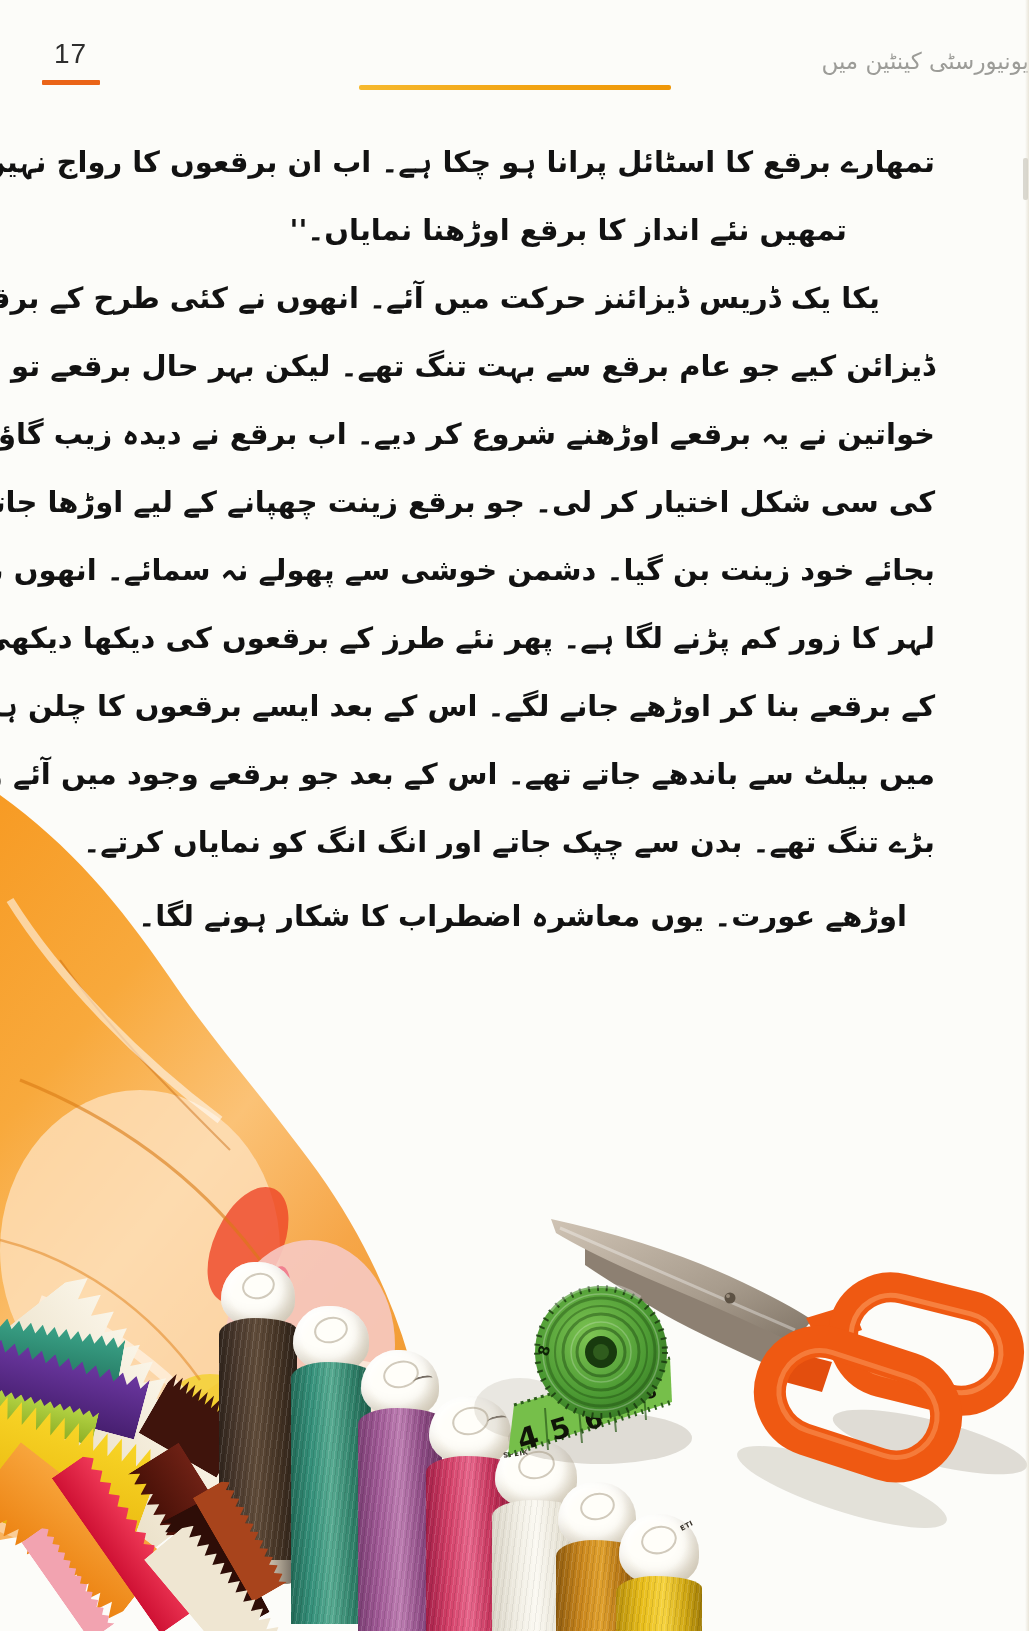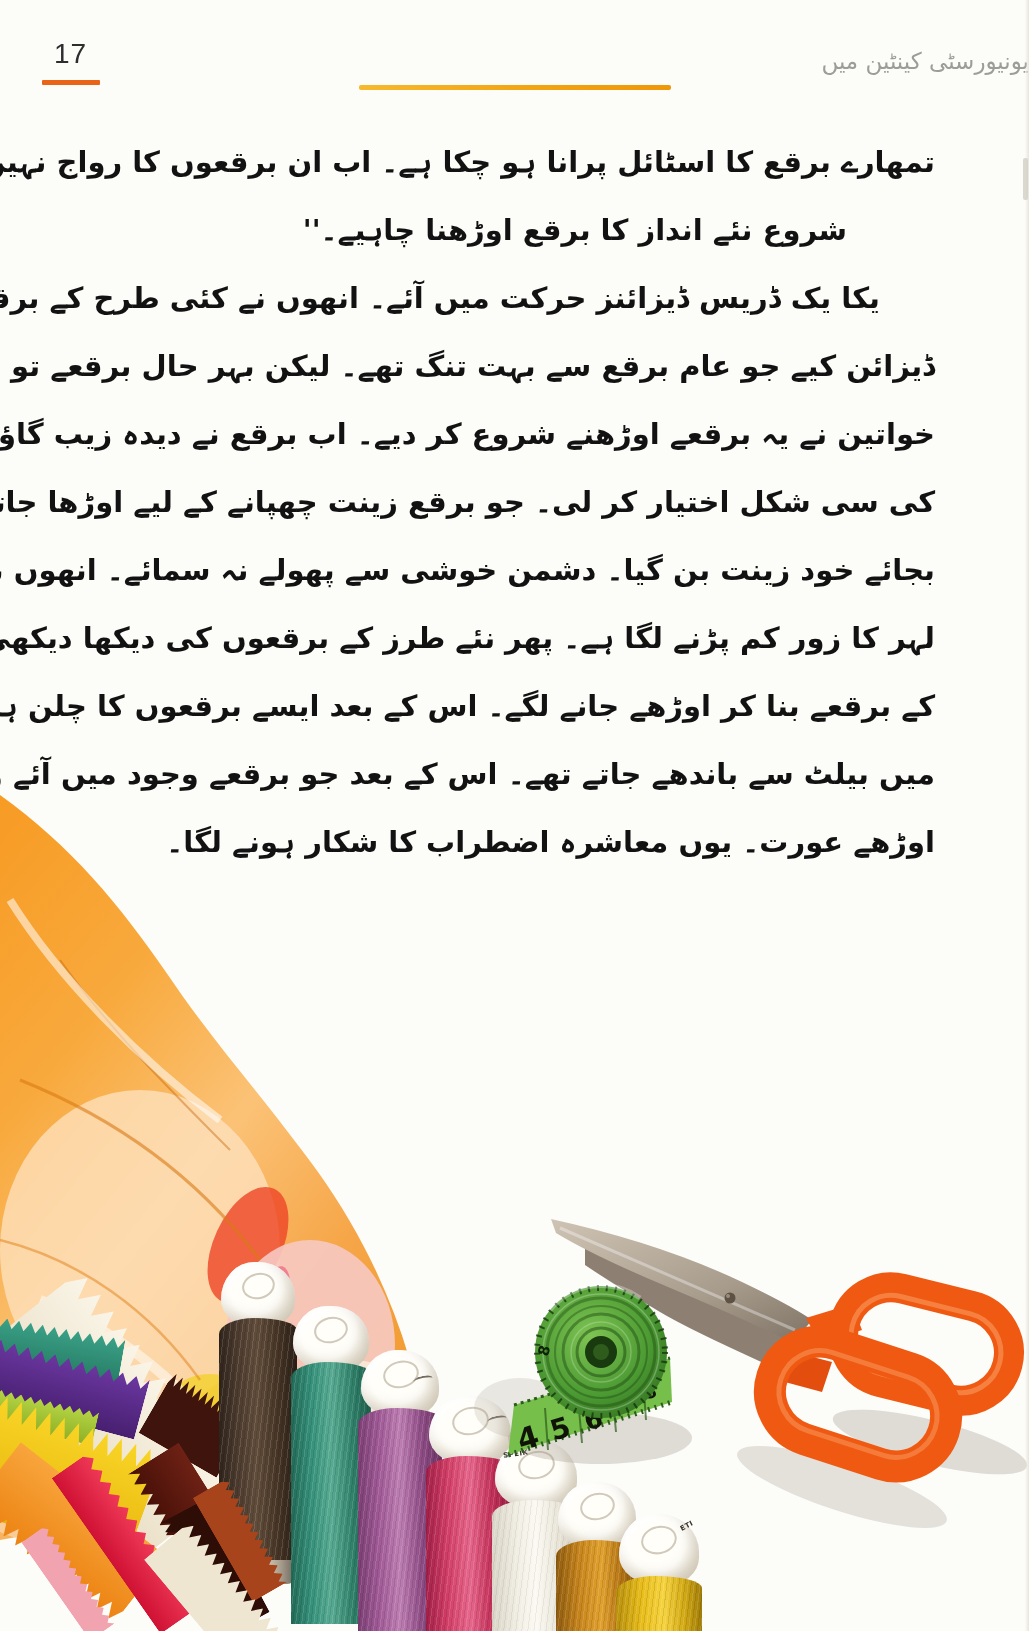--- a/index.html
+++ b/index.html
@@ -206,28 +206,29 @@
       <circle cx="601" cy="1352" r="24" fill="none" stroke="rgba(20,60,10,0.45)" stroke-width="3"></circle>
       <circle cx="601" cy="1352" r="16" fill="#183a0e"></circle>
       <circle cx="601" cy="1352" r="8" fill="#2f5c1d"></circle>
       <path d="M550,1310 A66 66 0 0 1 640,1298" stroke="rgba(255,255,255,0.3)" stroke-width="5" fill="none"></path>
       <text x="549" y="1352" font-size="15" font-weight="bold" fill="#0d2206" text-anchor="middle" transform="rotate(-75 549 1352)">8</text>
     </g>
   </svg>
 
   <div class="body-text" dir="rtl">
     <p>تمھارے برقع کا اسٹائل پرانا ہو چکا ہے۔ اب ان برقعوں کا رواج نہیں رہا۔</p>
-    <p>شروع نئے انداز کا برقع اوڑھنا چاہیے۔''</p>
+    <p>تمھیں نئے انداز کا برقع اوڑھنا نمایاں۔''</p>
     <p>یکا یک ڈریس ڈیزائنز حرکت میں آئے۔ انھوں نے کئی طرح کے برقعے</p>
     <p>ڈیزائن کیے جو عام برقع سے بہت تنگ تھے۔ لیکن بہر حال برقعے تو تھے۔</p>
     <p>خواتین نے یہ برقعے اوڑھنے شروع کر دیے۔ اب برقع نے دیدہ زیب گاؤن</p>
     <p>کی سی شکل اختیار کر لی۔ جو برقع زینت چھپانے کے لیے اوڑھا جاتا تھا وہ</p>
     <p>بجائے خود زینت بن گیا۔ دشمن خوشی سے پھولے نہ سمائے۔ انھوں نے جانا کہ</p>
     <p>لہر کا زور کم پڑنے لگا ہے۔ پھر نئے طرز کے برقعوں کی دیکھا دیکھی بغیر بازوؤں</p>
     <p>کے برقعے بنا کر اوڑھے جانے لگے۔ اس کے بعد ایسے برقعوں کا چلن ہوا جو کمر</p>
     <p>میں بیلٹ سے باندھے جاتے تھے۔ اس کے بعد جو برقعے وجود میں آئے وہ</p>
+    <p>بڑے تنگ تھے۔ بدن سے چپک جاتے اور انگ انگ کو نمایاں کرتے۔</p>
     <p>اوڑھے عورت۔ یوں معاشرہ اضطراب کا شکار ہونے لگا۔</p>
   </div>
 
   <div class="edge-strip"></div>
   <div class="edge-mark"></div>
 
 </div>
 
 </body></html>

